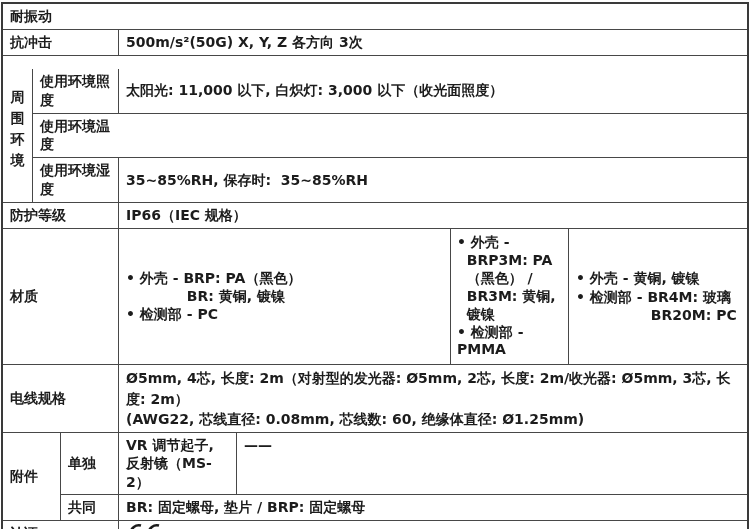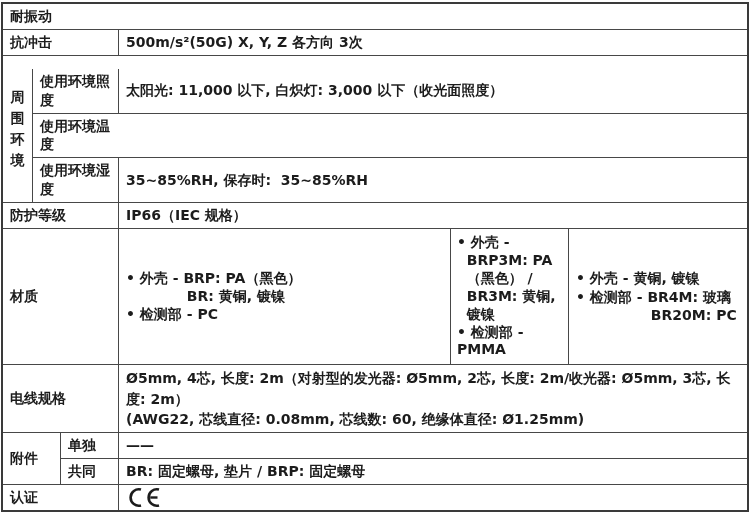--- a/index.html
+++ b/index.html
@@ -125,20 +125,22 @@
       <div class="cell nb label">电线规格</div>
       <div class="cell value cable-value">Ø5mm, 4芯, 长度: 2m（对射型的发光器: Ø5mm, 2芯, 长度: 2m/收光器: Ø5mm, 3芯, 长度: 2m）
 (AWG22, 芯线直径: 0.08mm, 芯线数: 60, 绝缘体直径: Ø1.25mm)</div>
     </div>
 
     <div class="row">
       <div class="cell nb acc-label">附件</div>
       <div class="acc-rows">
         <div class="acc-row first">
           <div class="cell acc-sub">单独</div>
+          <div class="cell acc-c2">VR 调节起子,
+反射镜（MS-2）</div>
           <div class="cell acc-c3">——</div>
         </div>
         <div class="acc-row">
           <div class="cell acc-sub">共同</div>
           <div class="cell value">BR: 固定螺母, 垫片 / BRP: 固定螺母</div>
         </div>
       </div>
     </div>
 
     <div class="row">

